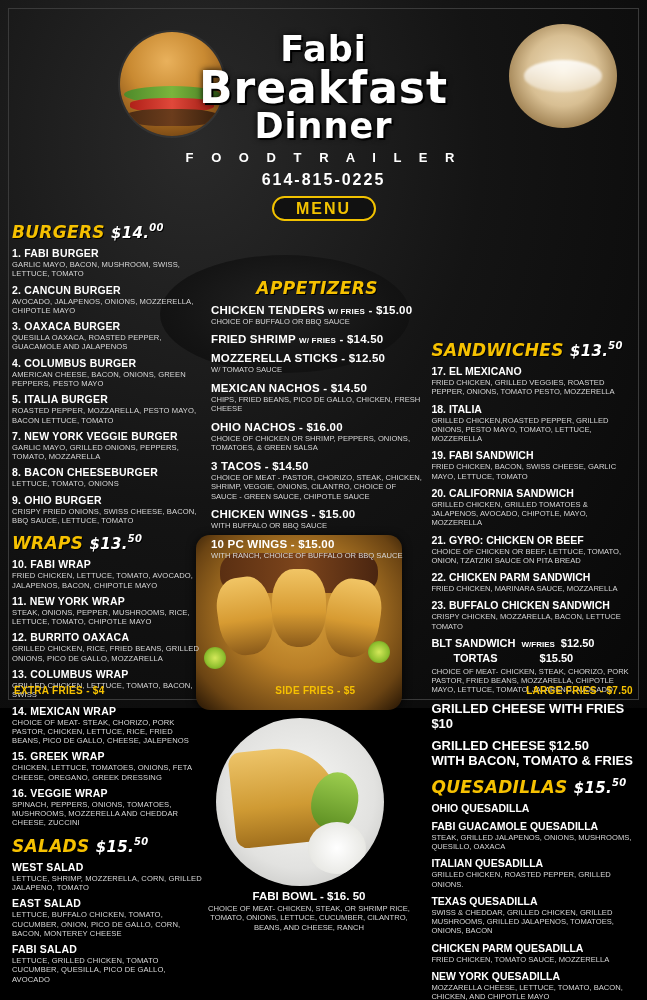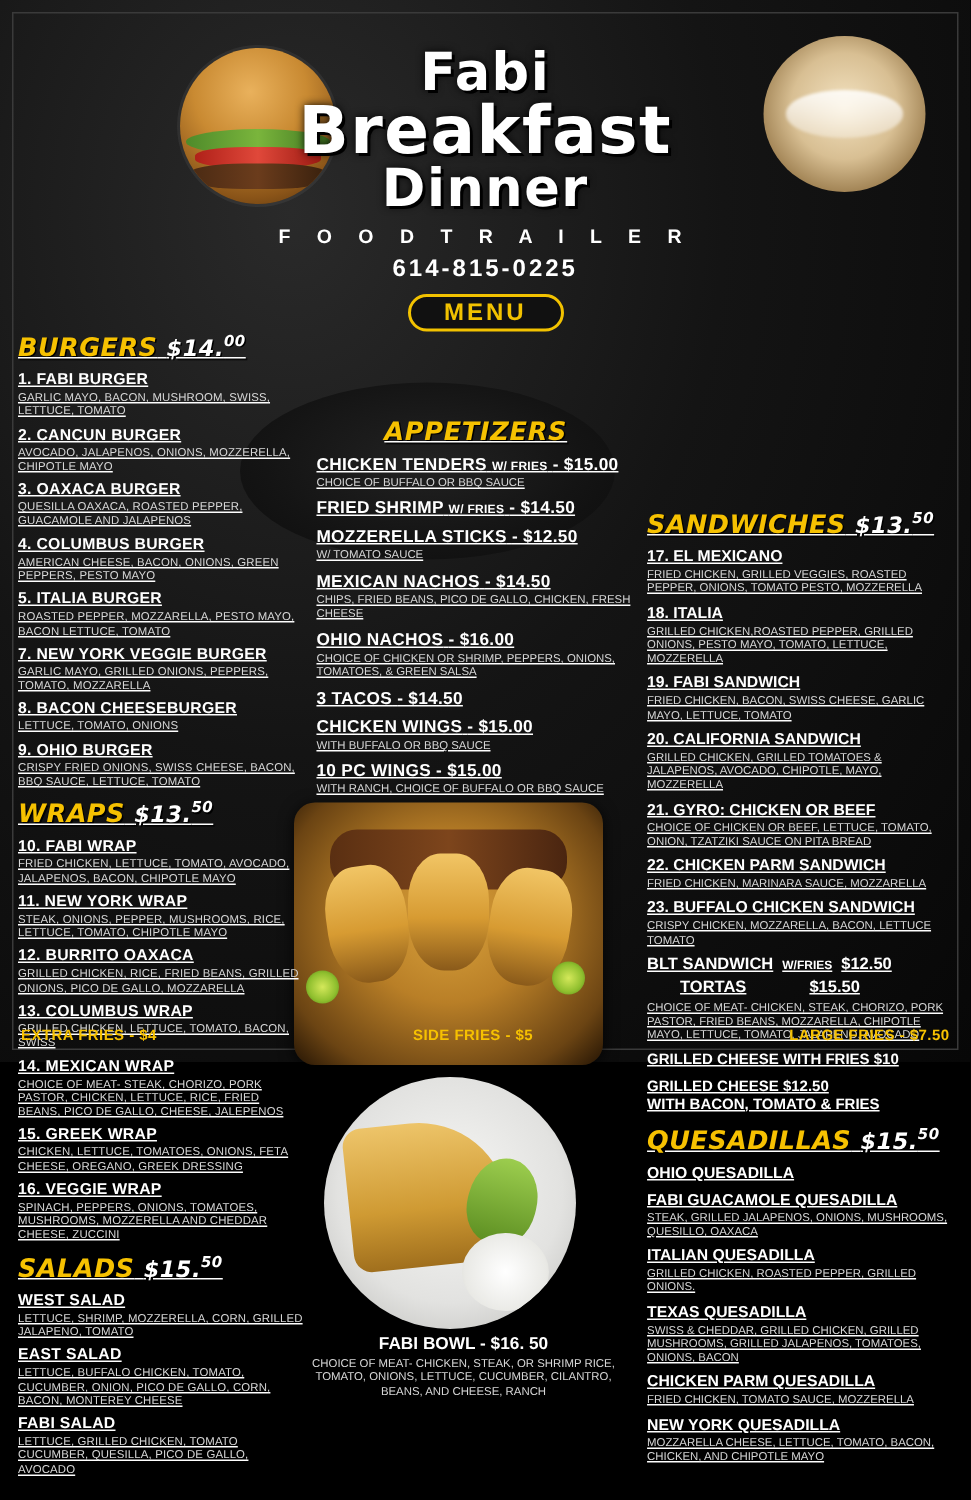--- a/index.html
+++ b/index.html
@@ -10,21 +10,20 @@
     overflow: hidden;
   }
   .menu {
     position: relative;
     width: 647px; height: 708px;
     background:
       radial-gradient(ellipse at 30% 20%, #2a2a2a 0%, #141414 45%, #070707 100%),
       #0a0a0a;
     color: #fff;
     padding: 14px 12px 10px 12px;
-    text-decoration: underline;
   }
   .frame {
     position: absolute;
     left: 8px; top: 8px; right: 8px; bottom: 8px;
     border: 1px solid #3a3a3a;
     pointer-events: none;
   }
 
   
   .header {
@@ -231,21 +230,21 @@
   .r-item .name { font-size: 10.5px; font-weight: bold; color: #fff; }
   .r-item .desc { font-size: 7.6px; color: #d6d6d6; line-height: 1.22; margin-top: 1px; }
 
   .wide-line {
     display: flex; align-items: baseline; gap: 6px;
     font-size: 11px; font-weight: bold; color: #fff;
     margin-bottom: 3px;
   }
   .wide-line .sm { font-size: 8px; }
   .two-line {
-    font-size: 10px; font-weight: bold; color: #fff; line-height: 1.2;
+    font-size: 13px; font-weight: bold; color: #fff; line-height: 1.2;
     margin-bottom: 6px;
   }
 
   
   .fabi-bowl {
     position: absolute;
     left: 202px; top: 890px; width: 214px;
     text-align: center;
   }
   .fabi-bowl .t { font-size: 11.5px; font-weight: bold; color: #fff; }
@@ -443,20 +442,21 @@
           <span>- $16.00</span>
         </div>
         <div class="desc">CHOICE OF CHICKEN OR SHRIMP, PEPPERS, ONIONS, TOMATOES, &amp; GREEN SALSA</div>
       </div>
 
       <div class="mid-item">
         <div class="name">
           <span>3 TACOS</span>
           <span>- $14.50</span>
         </div>
+        <div class="desc">CHOICE OF MEAT - PASTOR, CHORIZO, STEAK, CHICKEN, SHRIMP, VEGGIE, ONIONS, CILANTRO, CHOICE OF SAUCE - GREEN SAUCE, CHIPOTLE SAUCE</div>
       </div>
 
       <div class="mid-item">
         <div class="name">
           <span>CHICKEN WINGS</span>
           <span>- $15.00</span>
         </div>
         <div class="desc">WITH BUFFALO OR BBQ SAUCE</div>
       </div>
 

